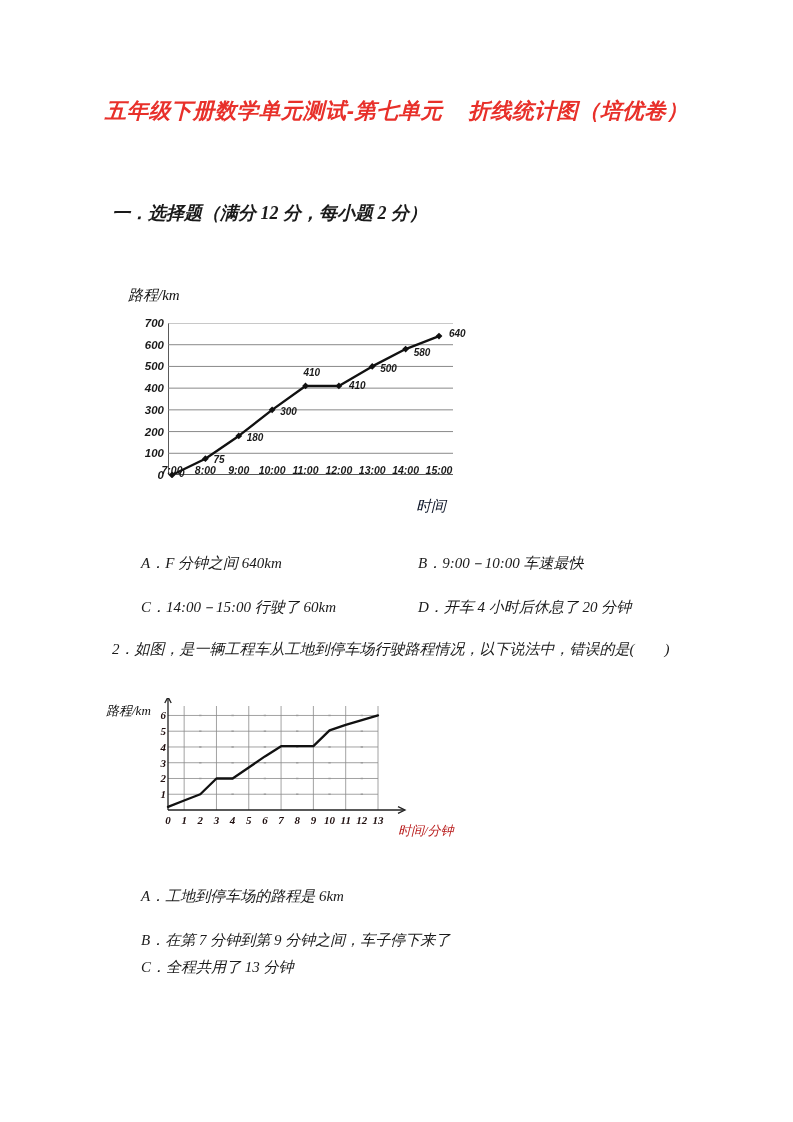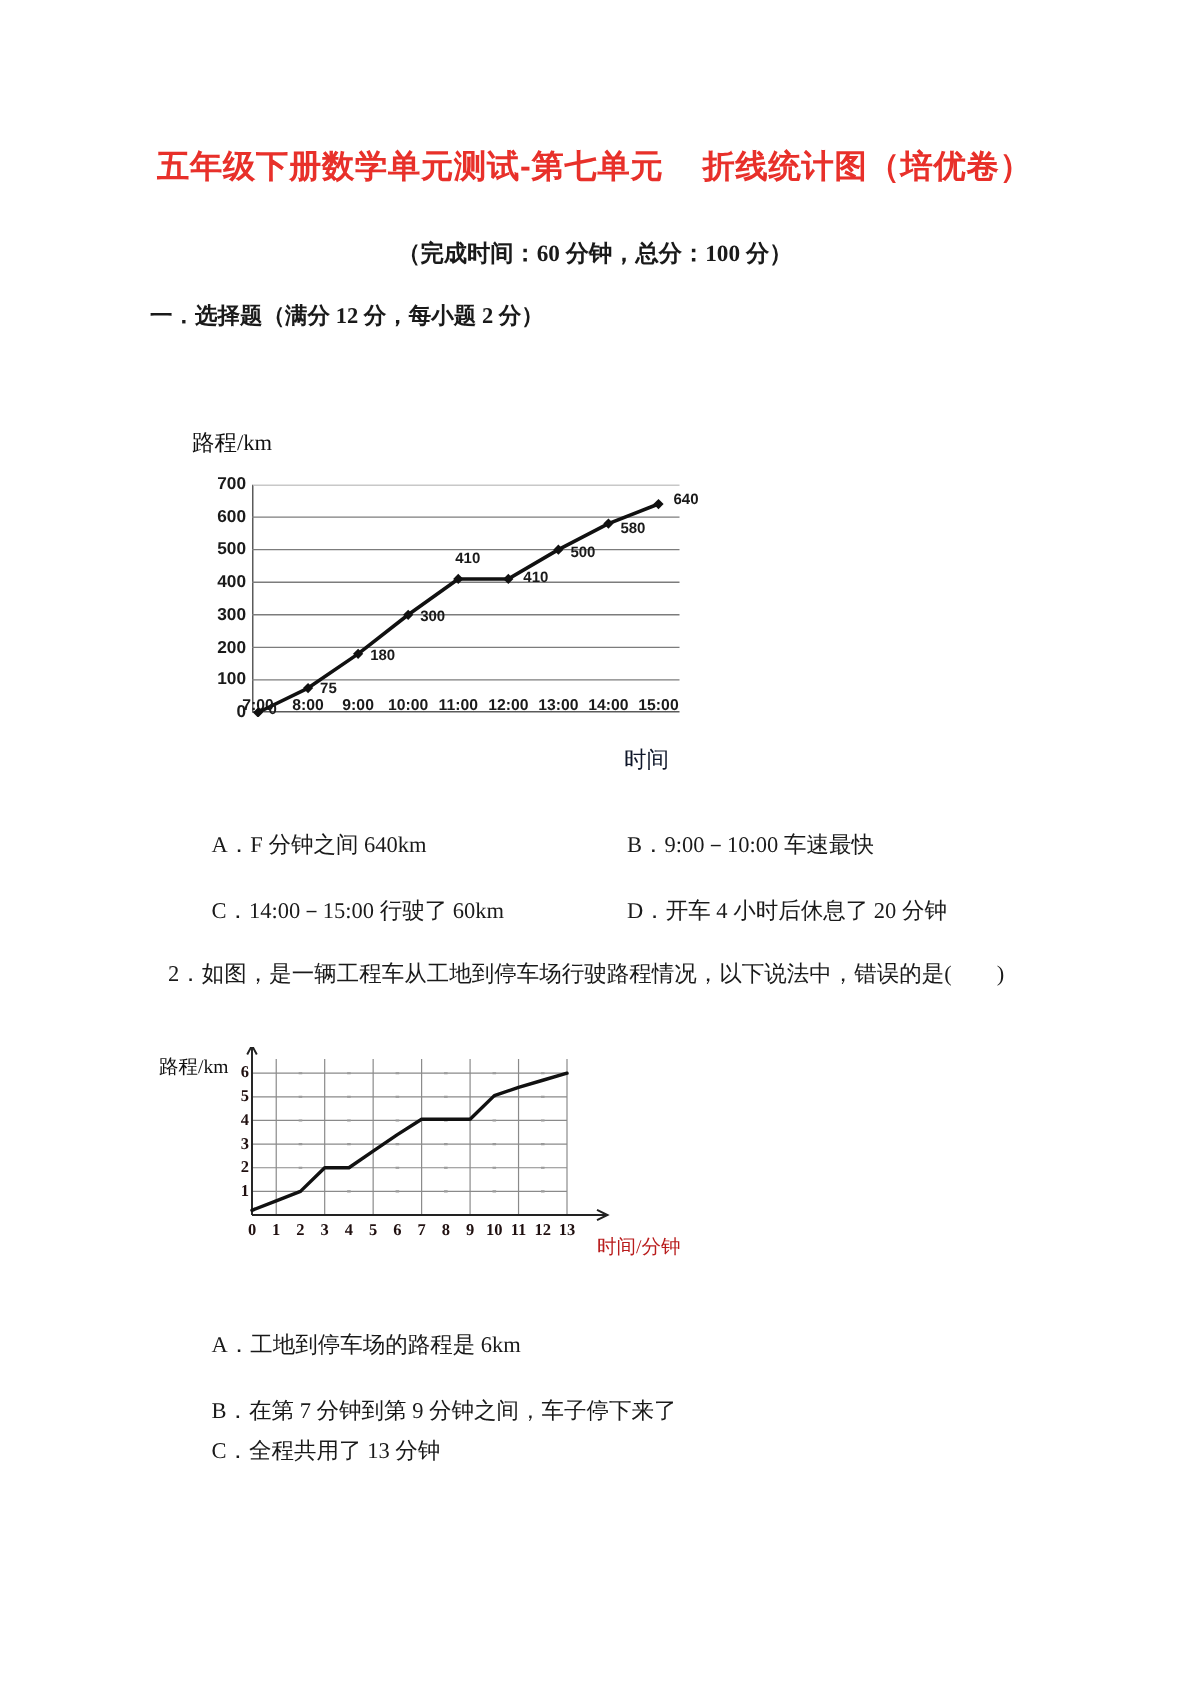--- a/index.html
+++ b/index.html
@@ -4,21 +4,21 @@
 <style>
   html, body { margin:0; padding:0; }
   body {
     width:793px; height:1122px;
     background:#ffffff;
     font-family:"Liberation Serif", serif;
     color:#1a1a1a;
     position:relative;
     overflow:hidden;
   }
-  .page { position:absolute; left:0; top:0; width:793px; height:1100px; }
+  .page { position:absolute; left:0; top:0; width:793px; height:1100px;font-style:italic; }
 
   
   .doc-title {
     position:absolute; left:0; top:96px; width:793px;
     text-align:center;
     font-family:"Liberation Sans", sans-serif;
     font-weight:bold;
     font-size:21.5px;
     letter-spacing:0.5px;
     color:#e8302a;
@@ -27,22 +27,22 @@
   .doc-subtitle {
     position:absolute; left:0; top:159px; width:793px;
     text-align:center;
     font-weight:bold;
     font-size:15.5px;
     color:#1a1a1a;
   }
 
   
   .section-head {
-    position:absolute; left:100px; top:201px;
-    font-weight:bold; font-size:15px;
+    position:absolute; left:112px; top:201px;
+    font-weight:bold; font-size:18px;
   }
   .qtext {
     position:absolute; left:112px;
     font-size:15px;
     white-space:pre;
   }
   #q1-text { top:243px; }
   #q2-text { top:640px; }
   .opt {
     position:absolute;
@@ -144,21 +144,20 @@
   }
   #chart2 .xtickwrap { position:absolute; left:68px; top:126px; width:220px; height:14px; }
   #chart2 svg { position:absolute; left:60px; top:10px; }
 </style>
 </head>
 <body>
 
 <div class="page">
 
   <div class="doc-title">五年级下册数学单元测试-第七单元    折线统计图（培优卷）</div>
-  <div class="doc-subtitle">（完成时间：60 分钟，总分：100 分）</div>
 
   <div class="section-head">一．选择题（满分 12 分，每小题 2 分）</div>
 
 
   <div id="chart1">
     <div class="ylabel">路程/km</div>
     <div class="xlabel">时间</div>
     <div class="plot"></div>
     <div class="ytickwrap" id="c1-yticks">
         <div class="ytick" style="top: 152px;">0</div>

